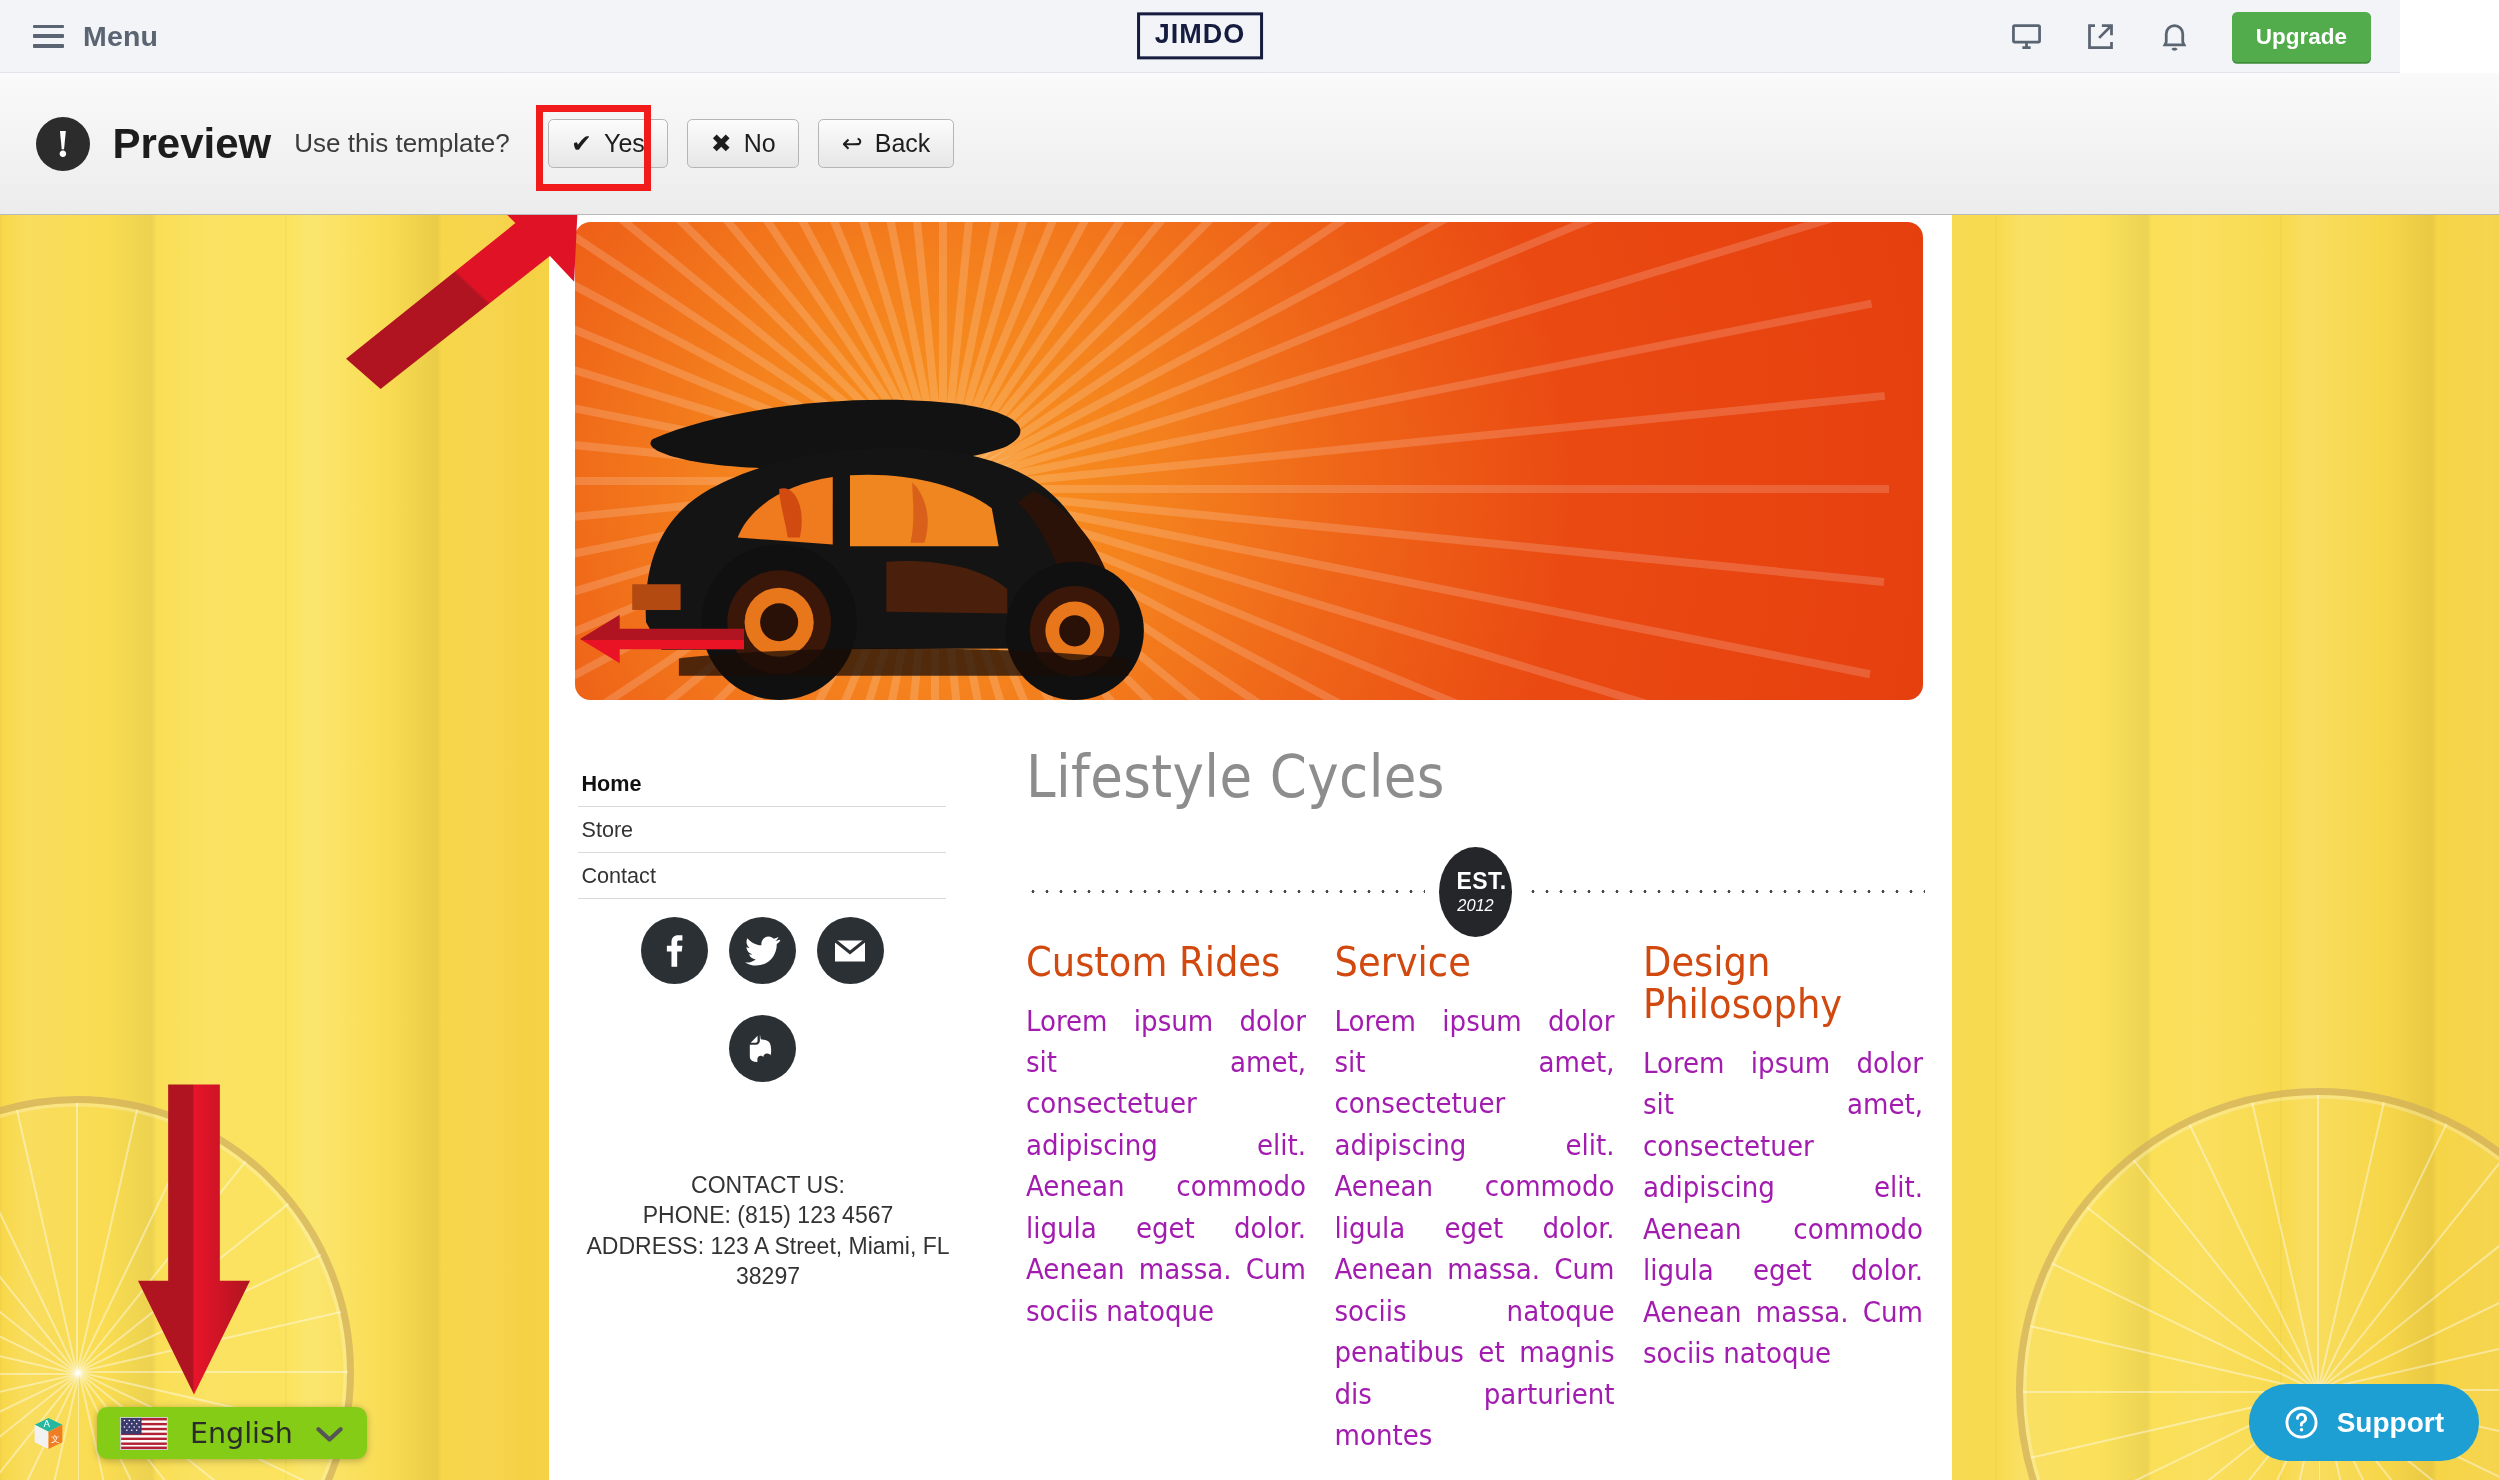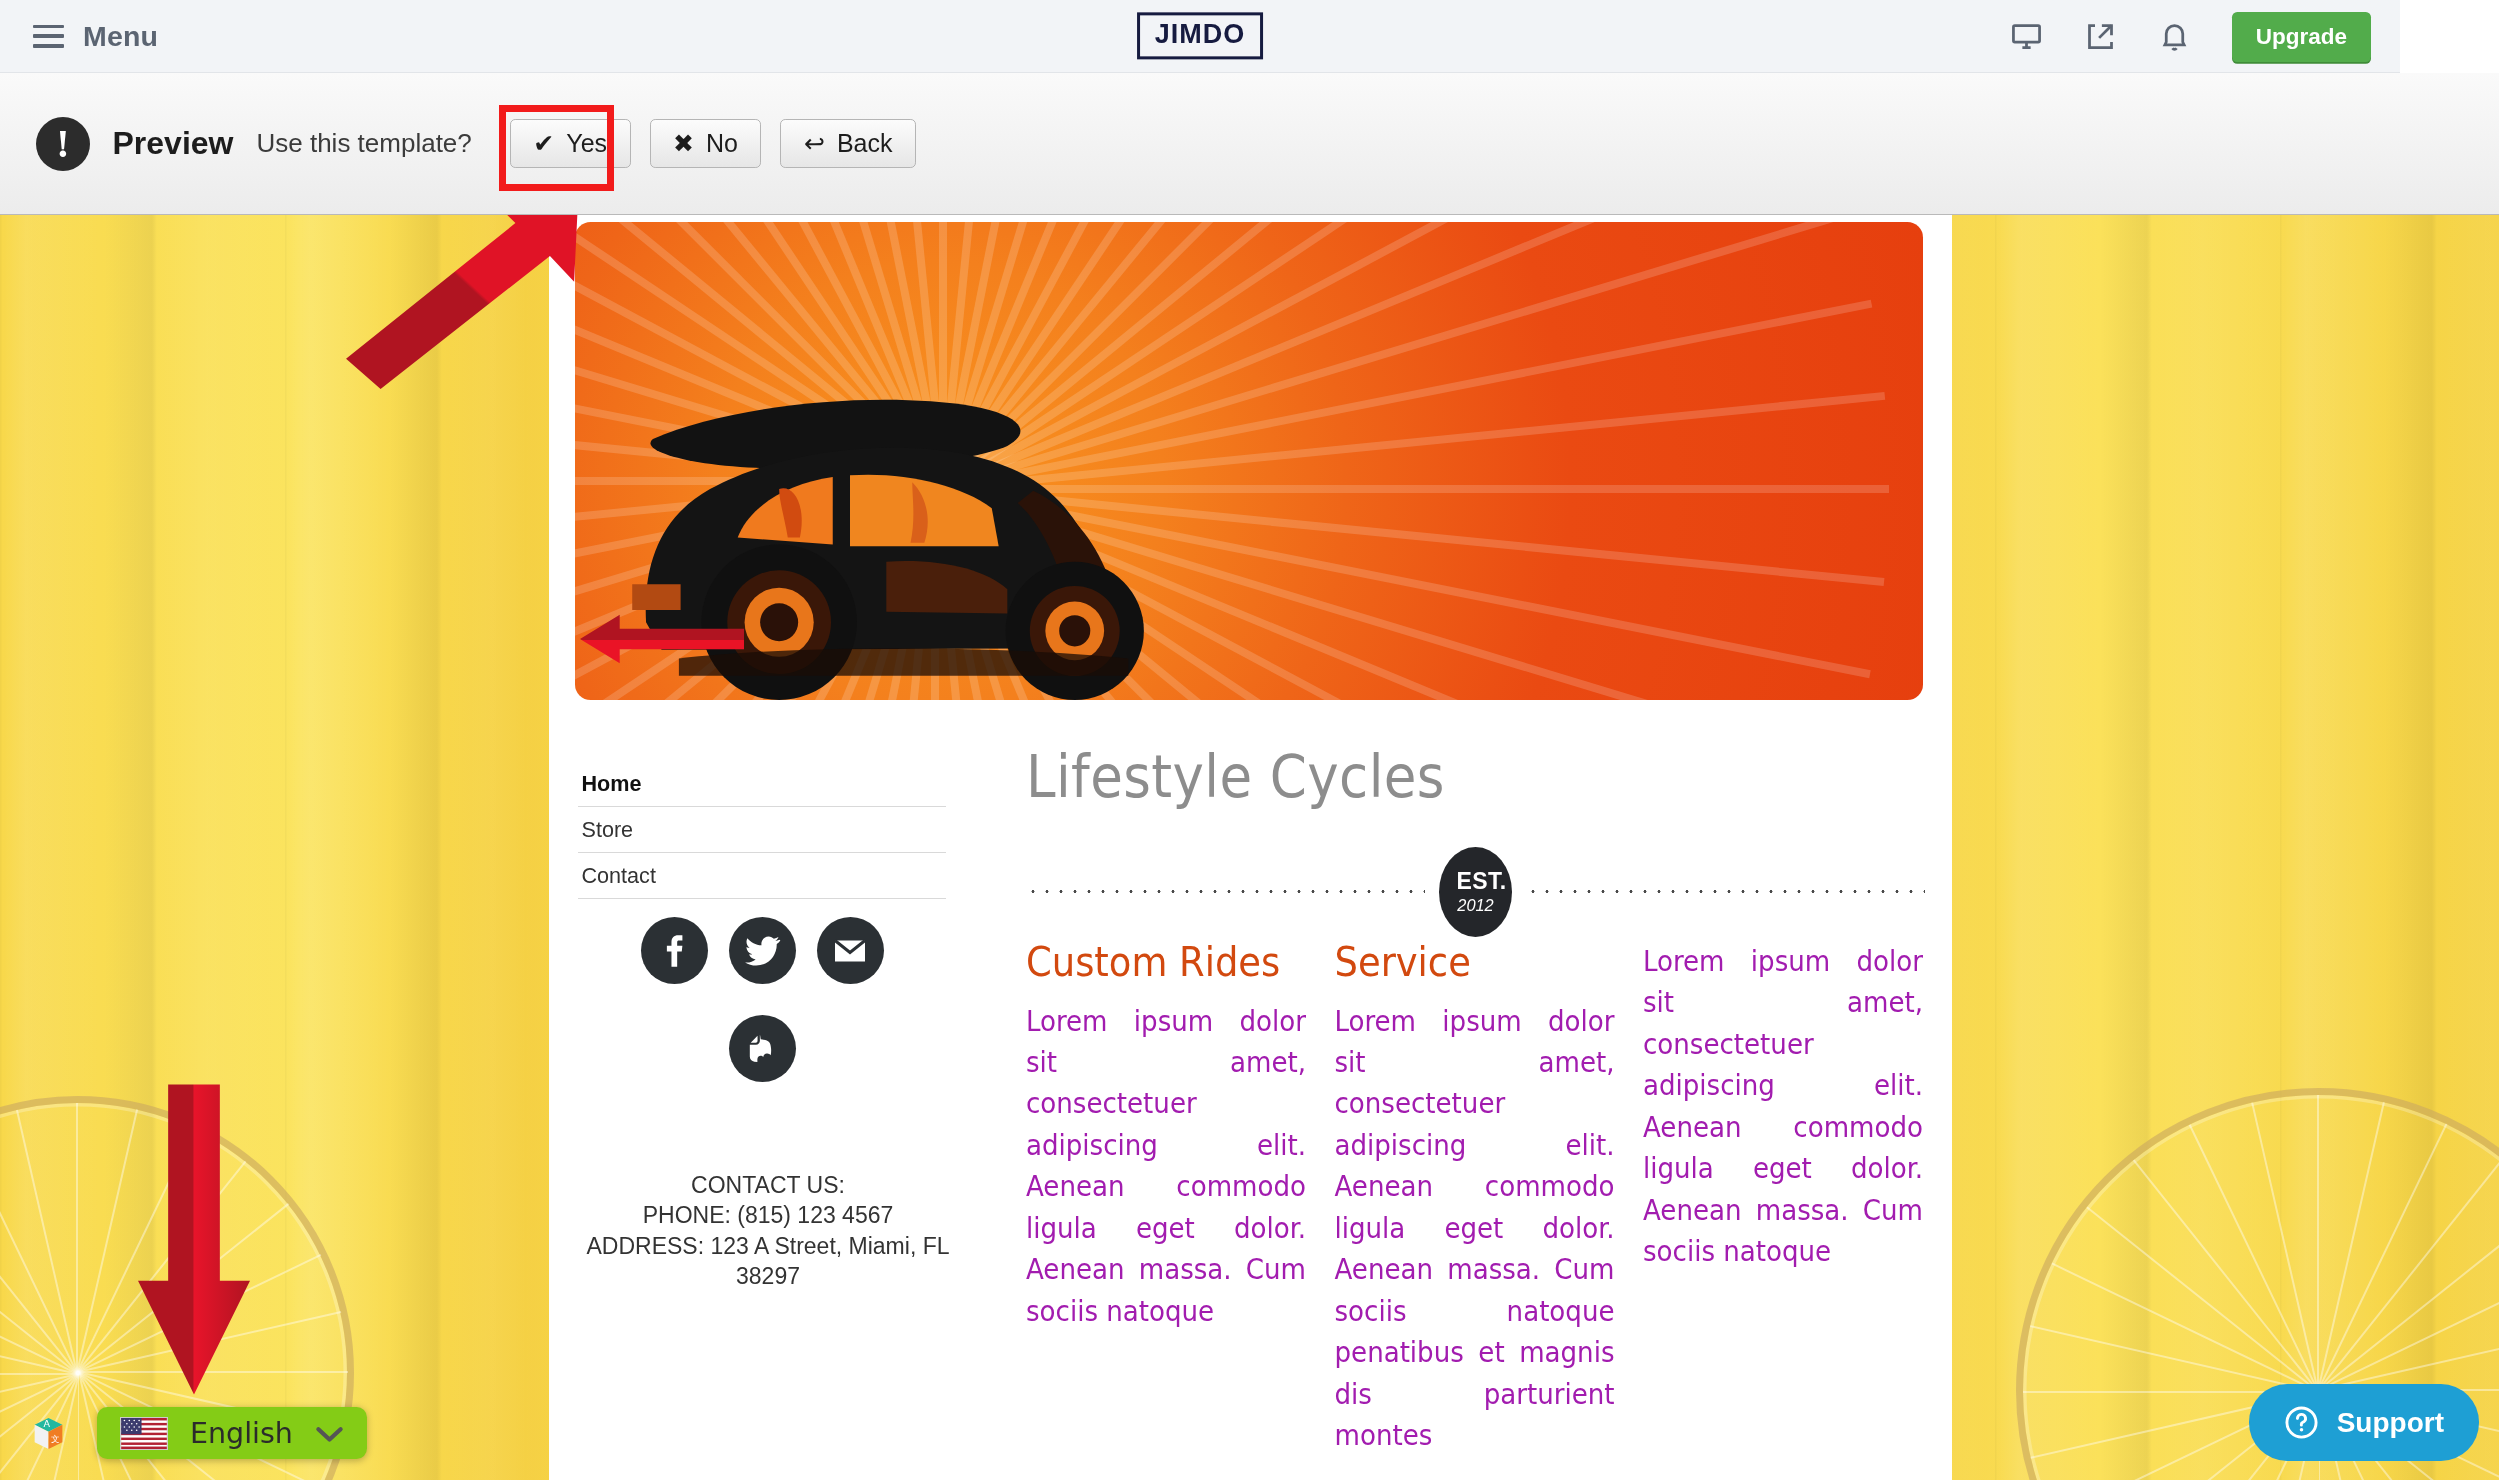--- a/index.html
+++ b/index.html
@@ -51,21 +51,21 @@
     background: linear-gradient(#fafafa, #ececec);
     border-bottom: 1.7px solid #b9b9b9;
     display: flex; align-items: center;
     z-index: 35;
   }
   .warn-icon {
     margin-left: 36px; width: 54px; height: 54px; border-radius: 50%;
     background: #2c2c2c; color: #fff; display:flex; align-items:center; justify-content:center;
     font-size: 40px; font-weight: bold; font-family: "Liberation Serif", serif;
   }
-  .preview-title { margin-left: 22.5px; font-size: 32px; font-weight: bold; color: #1d1d1d; }
+  .preview-title { margin-left: 22.5px; font-size: 42px; font-weight: bold; color: #1d1d1d; }
   .preview-q { margin-left: 23px; font-size: 26px; color: #3b3b3b; }
   .pv-buttons { margin-left: 38px; display: flex; align-items: center; gap: 19px; position: relative; }
   .pv-btn {
     background: linear-gradient(#fcfcfc,#e6e6e6);
     border: 0.9px solid #b5b5b5; border-radius: 5.2px;
     font-size: 25px; color: #1d1d1d; padding: 8.6px 22.5px;
     display: flex; align-items: center; gap: 12px; cursor: pointer;
     min-width: 90px; justify-content: center;
   }
   .yes-highlight {
@@ -425,20 +425,21 @@
     <div class="cols">
       <div class="col">
         <h3>Custom Rides</h3>
         <p>Lorem ipsum dolor sit amet, consectetuer adipiscing elit. Aenean commodo ligula eget dolor. Aenean massa. Cum sociis natoque</p>
       </div>
       <div class="col">
         <h3>Service</h3>
         <p>Lorem ipsum dolor sit amet, consectetuer adipiscing elit. Aenean commodo ligula eget dolor. Aenean massa. Cum sociis natoque penatibus et magnis dis parturient montes</p>
       </div>
       <div class="col">
+        <h3>Design Philosophy</h3>
         <p>Lorem ipsum dolor sit amet, consectetuer adipiscing elit. Aenean commodo ligula eget dolor. Aenean massa. Cum sociis natoque</p>
       </div>
     </div>
   </div>
 
 
   <svg class="ann-arrow-up" viewBox="0 0 280 250">
     <defs>
         <linearGradient id="gu" x1="0" y1="1" x2="1" y2="0">
       <stop offset="0%" stop-color="#b01421"></stop>

